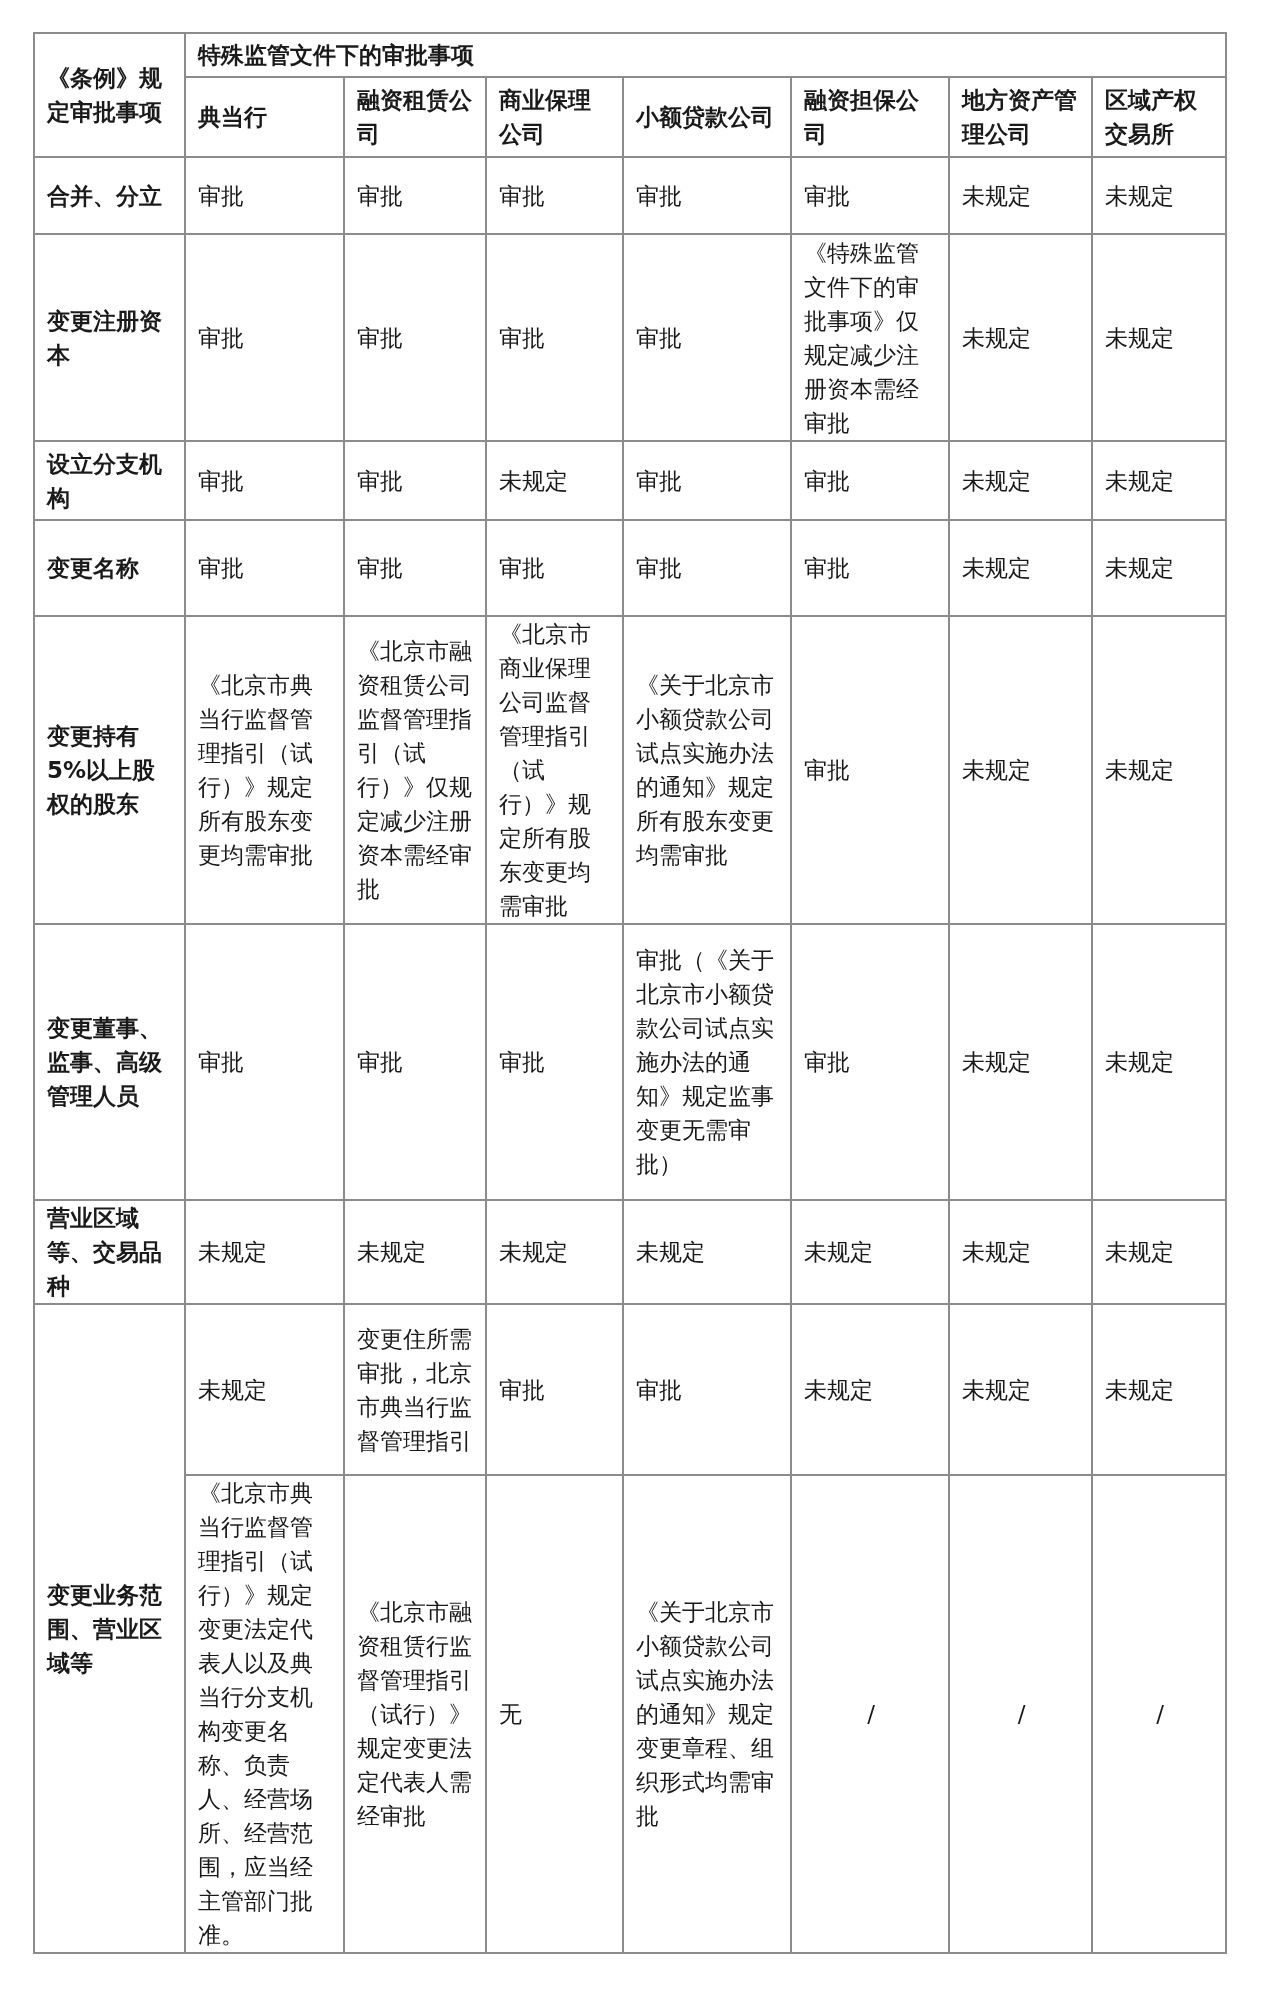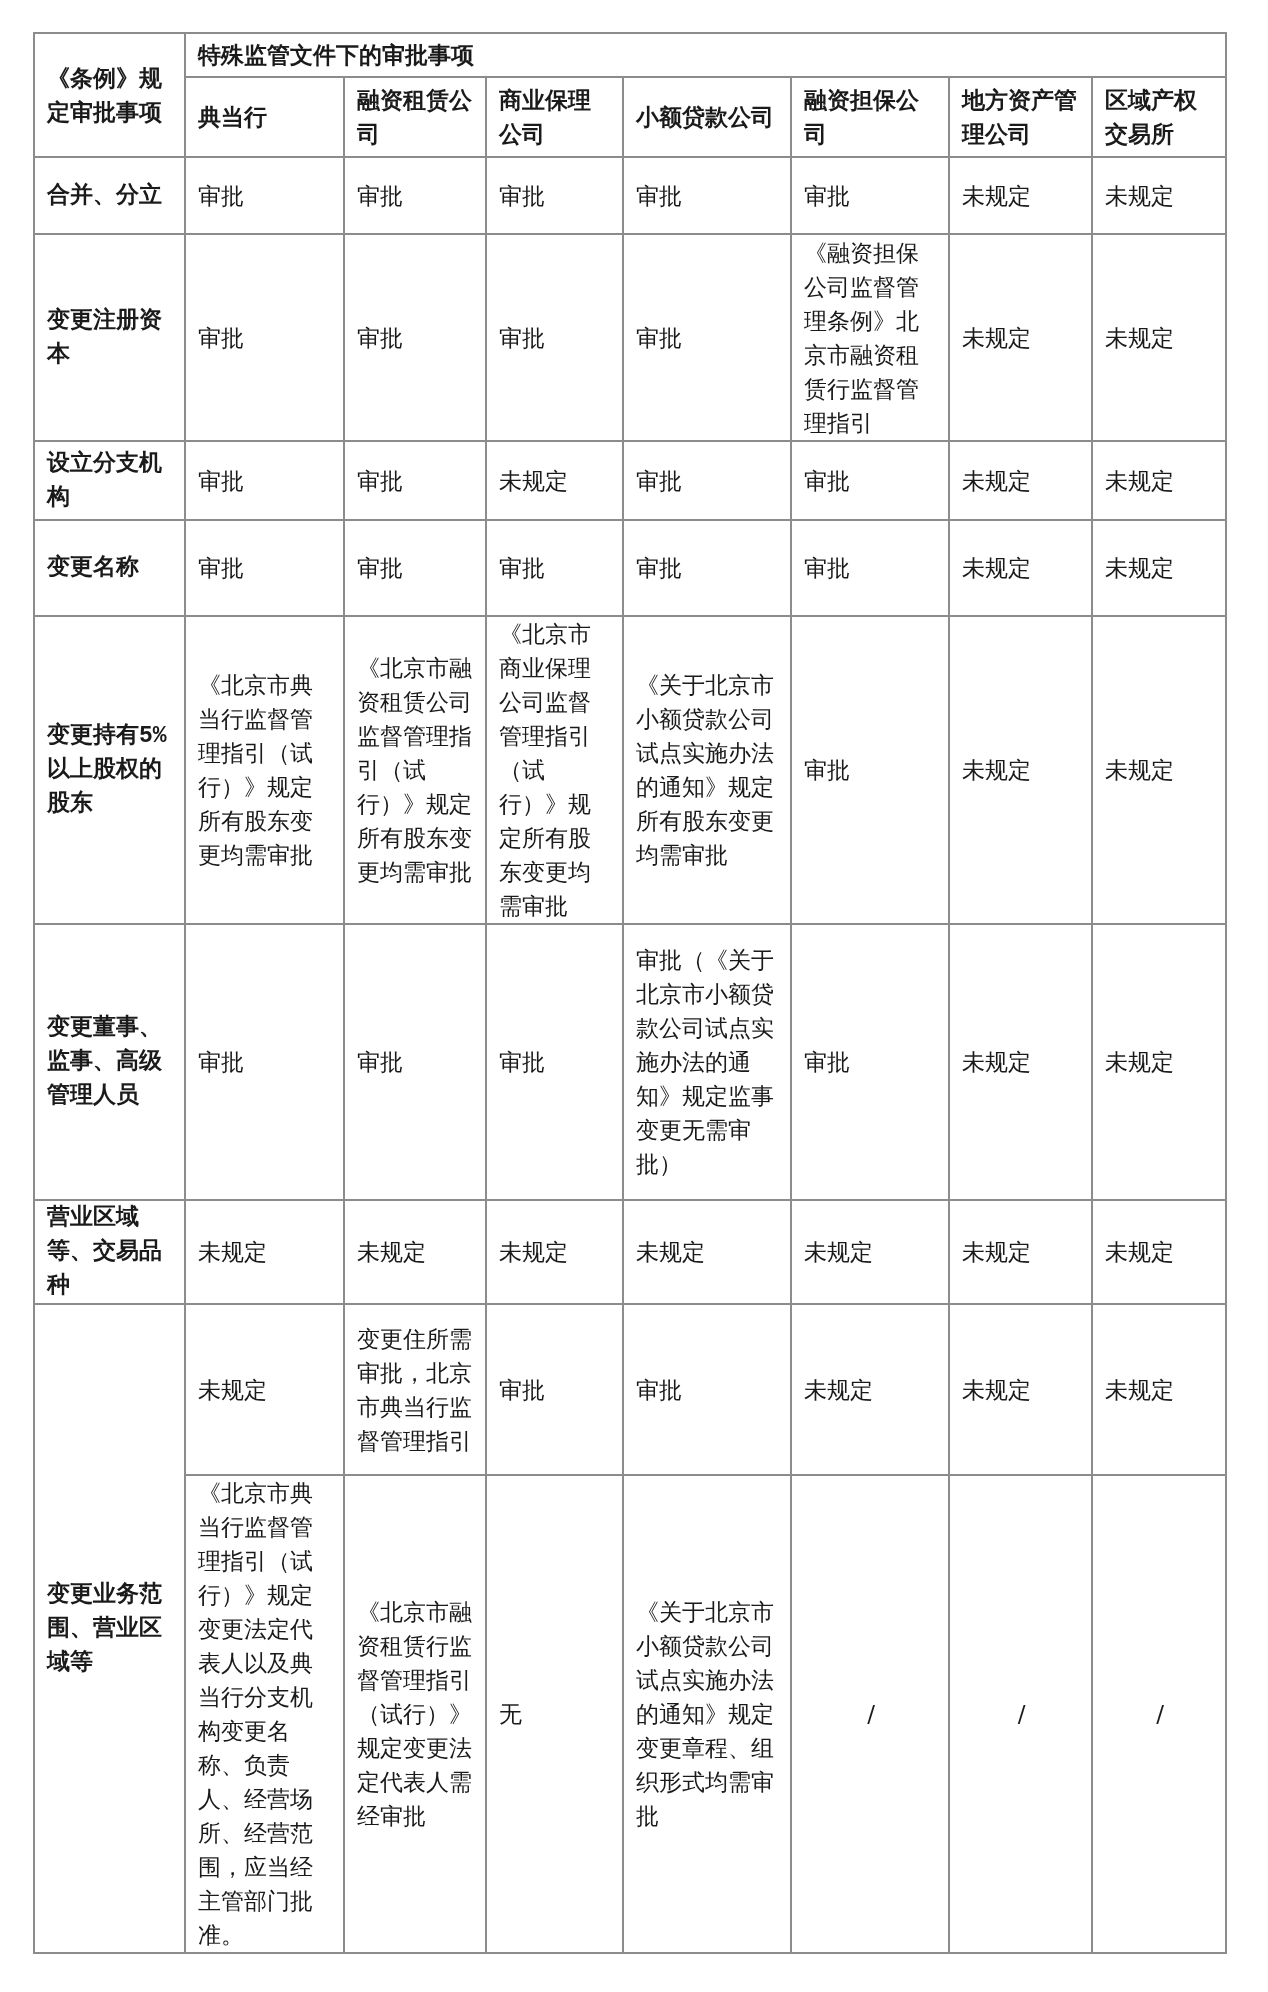--- a/index.html
+++ b/index.html
@@ -2,21 +2,21 @@
 <html><head>
 <meta charset="utf-8">
 <style>
   html, body { margin: 0; padding: 0; background: #ffffff; }
   body { width: 1268px; height: 1992px; position: relative; overflow: hidden;
          font-family: "DejaVu Sans", "Liberation Sans", sans-serif; color: #1a1a1a; }
   table.grid { position: absolute; left: 33px; top: 32px; border-collapse: collapse;
                table-layout: fixed; width: 1192px; }
   table.grid td { border: 2px solid #8c8c8c; padding: 0 10px 0 12px; font-size: 23px;
                   line-height: 34px; vertical-align: middle; word-break: break-all; }
-  td.rowhead { font-weight: bold; padding-left: 12px; font-family: Liberation Mono, monospace; }
+  td.rowhead { font-weight: bold; padding-left: 12px; }
   td.colhead { font-weight: bold; vertical-align: middle; }
   td.corner { font-weight: bold; vertical-align: top; padding-top: 2px; margin-top: 44px; }
   td.group { font-weight: bold; vertical-align: top; padding-top: 2px; }
   td.slash { text-align: center; }
   td.dense { line-height: 33px; }
 </style>
 </head>
 <body>
 
 <table class="grid">
@@ -55,21 +55,21 @@
     <td>未规定</td>
     <td>未规定</td>
   </tr>
 
   <tr style="height:207px">
     <td class="rowhead">变更注册资本</td>
     <td>审批</td>
     <td>审批</td>
     <td>审批</td>
     <td>审批</td>
-    <td class="dense">《融资担保公司监督管理条例》北京市融资租赁行监督管理指引</td>
+    <td class="dense">《特殊监管文件下的审批事项》仅规定减少注册资本需经审批</td>
     <td>未规定</td>
     <td>未规定</td>
   </tr>
 
   <tr style="height:79px">
     <td class="rowhead">设立分支机构</td>
     <td>审批</td>
     <td>审批</td>
     <td>未规定</td>
     <td>审批</td>
@@ -85,21 +85,21 @@
     <td>审批</td>
     <td>审批</td>
     <td>审批</td>
     <td>未规定</td>
     <td>未规定</td>
   </tr>
 
   <tr style="height:308px">
     <td class="rowhead">变更持有5%以上股权的股东</td>
     <td class="dense">《北京市典当行监督管理指引（试行）》规定所有股东变更均需审批</td>
-    <td class="dense">《北京市融资租赁公司监督管理指引（试行）》规定所有股东变更均需审批</td>
+    <td class="dense">《北京市融资租赁公司监督管理指引（试行）》仅规定减少注册资本需经审批</td>
     <td class="dense">《北京市商业保理公司监督管理指引（试行）》规定所有股东变更均需审批</td>
     <td class="dense">《关于北京市小额贷款公司试点实施办法的通知》规定所有股东变更均需审批</td>
     <td>审批</td>
     <td>未规定</td>
     <td>未规定</td>
   </tr>
 
   <tr style="height:276px">
     <td class="rowhead">变更董事、监事、高级管理人员</td>
     <td>审批</td>

